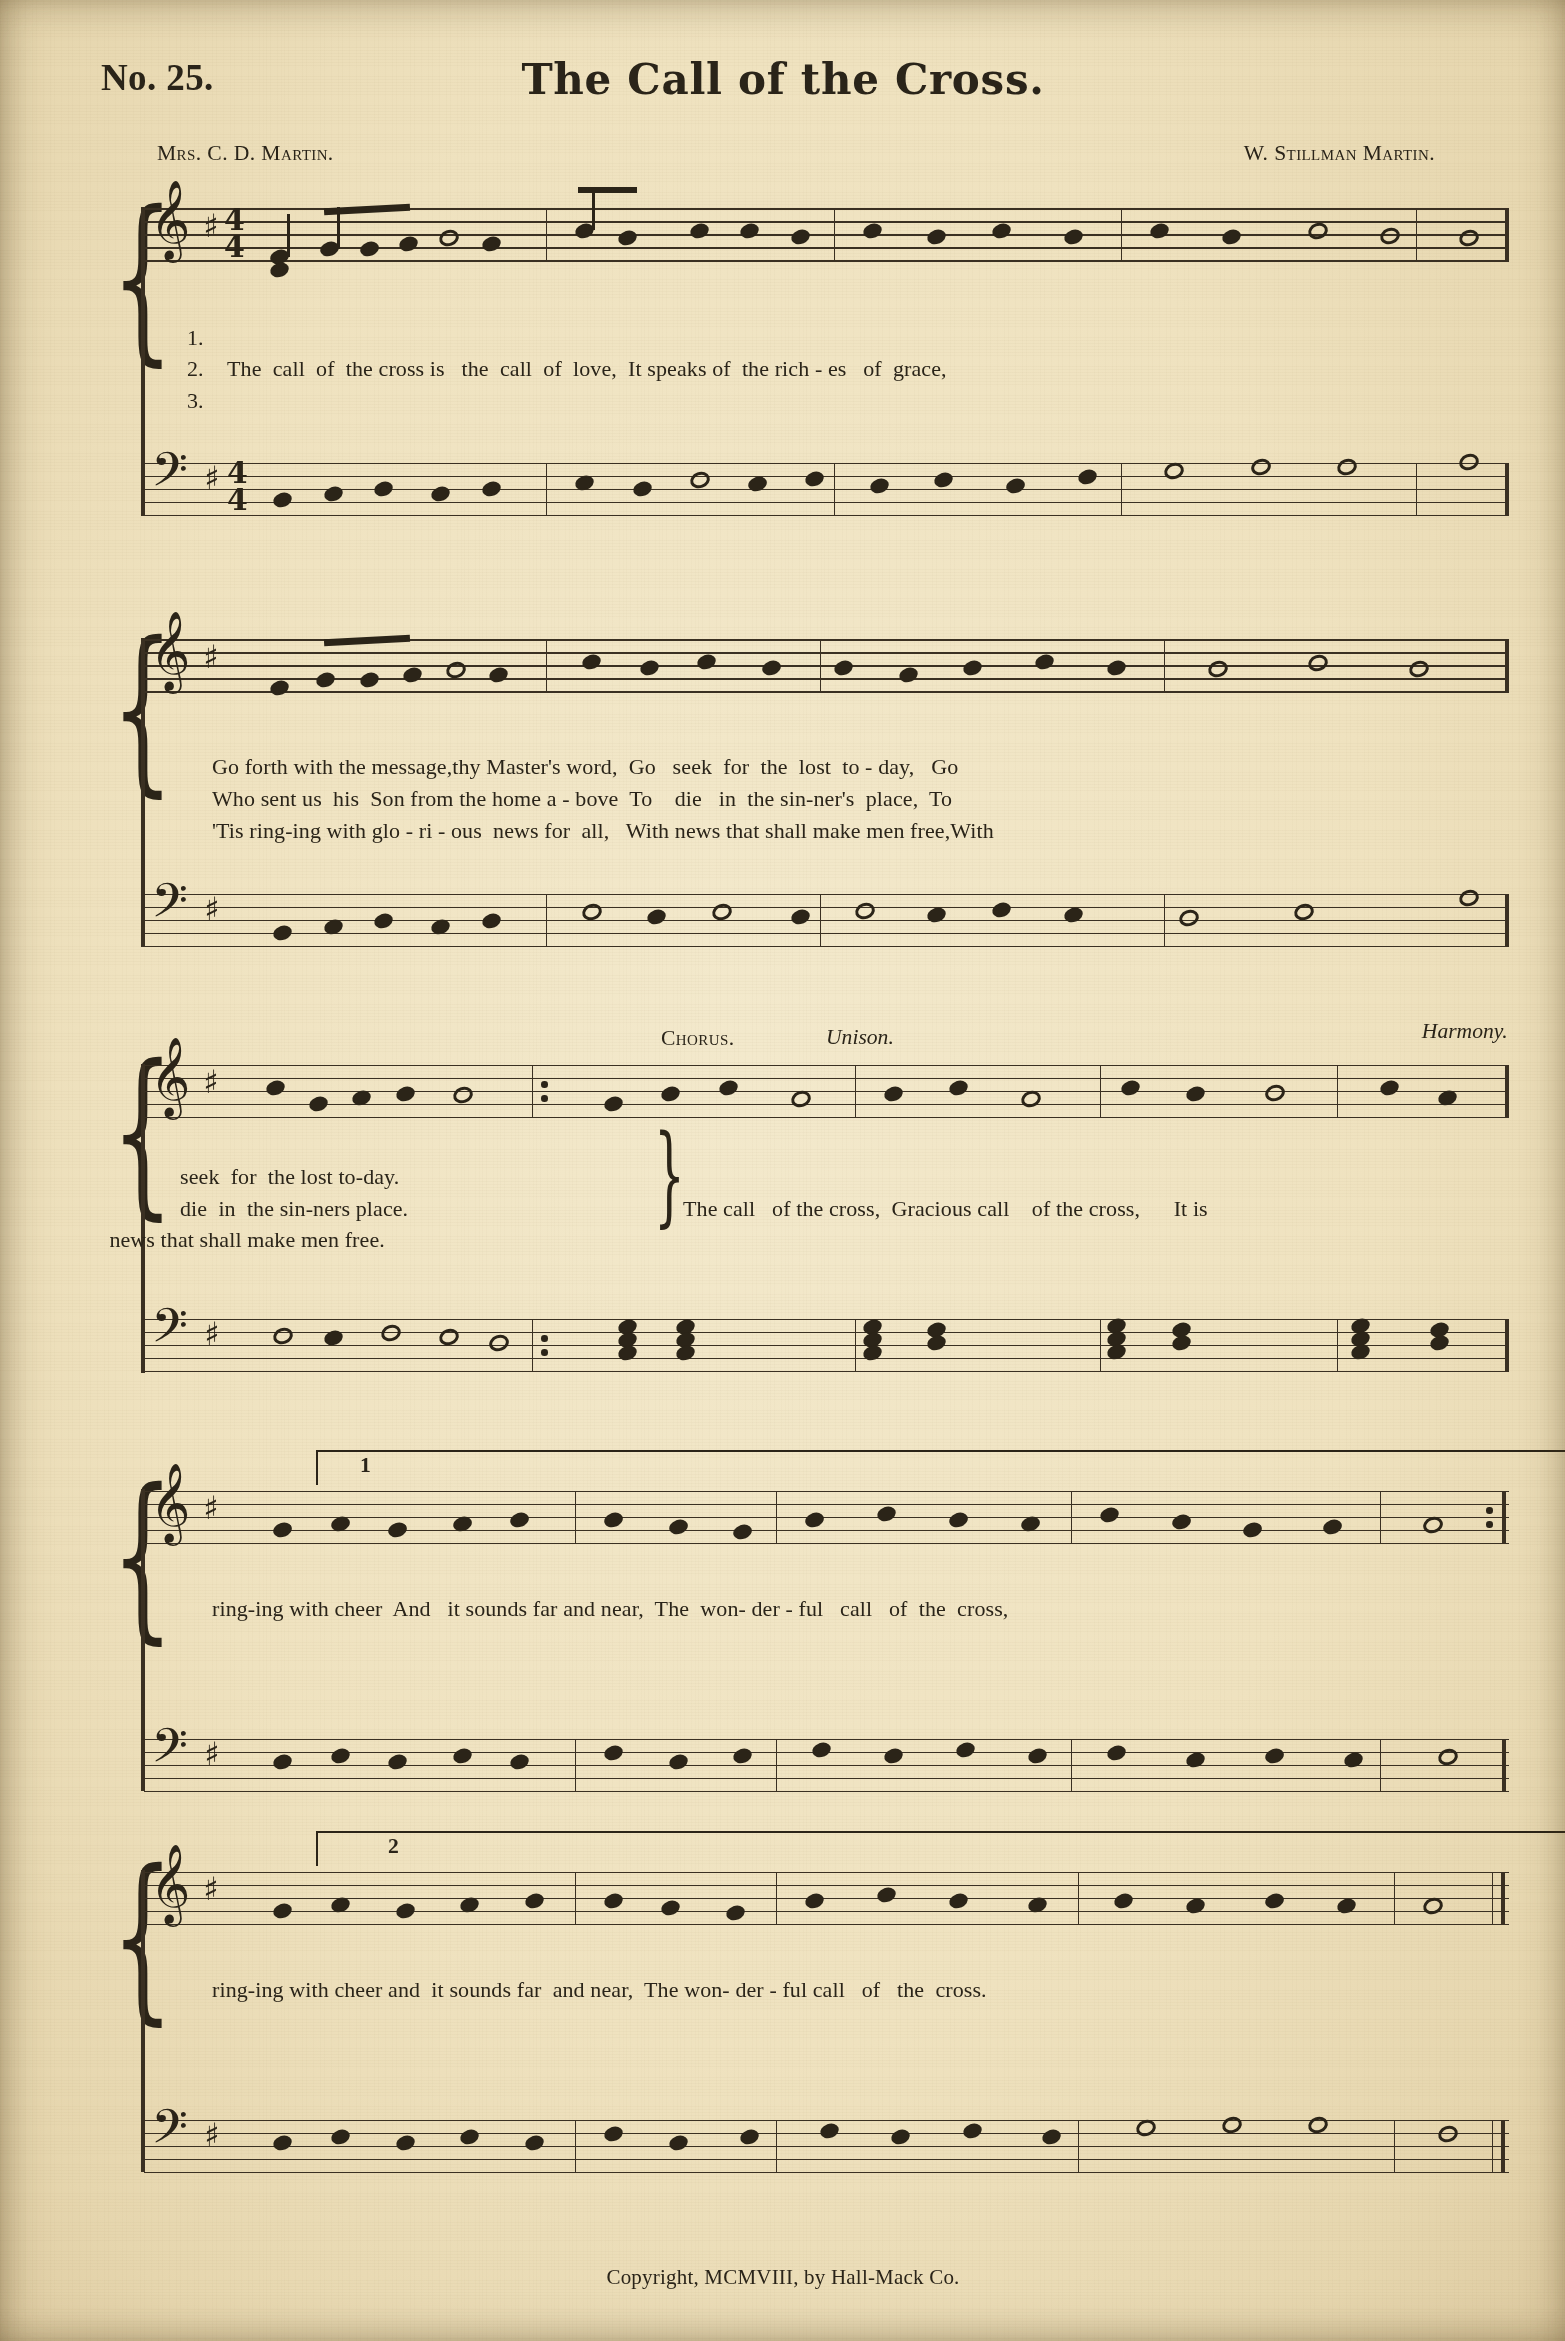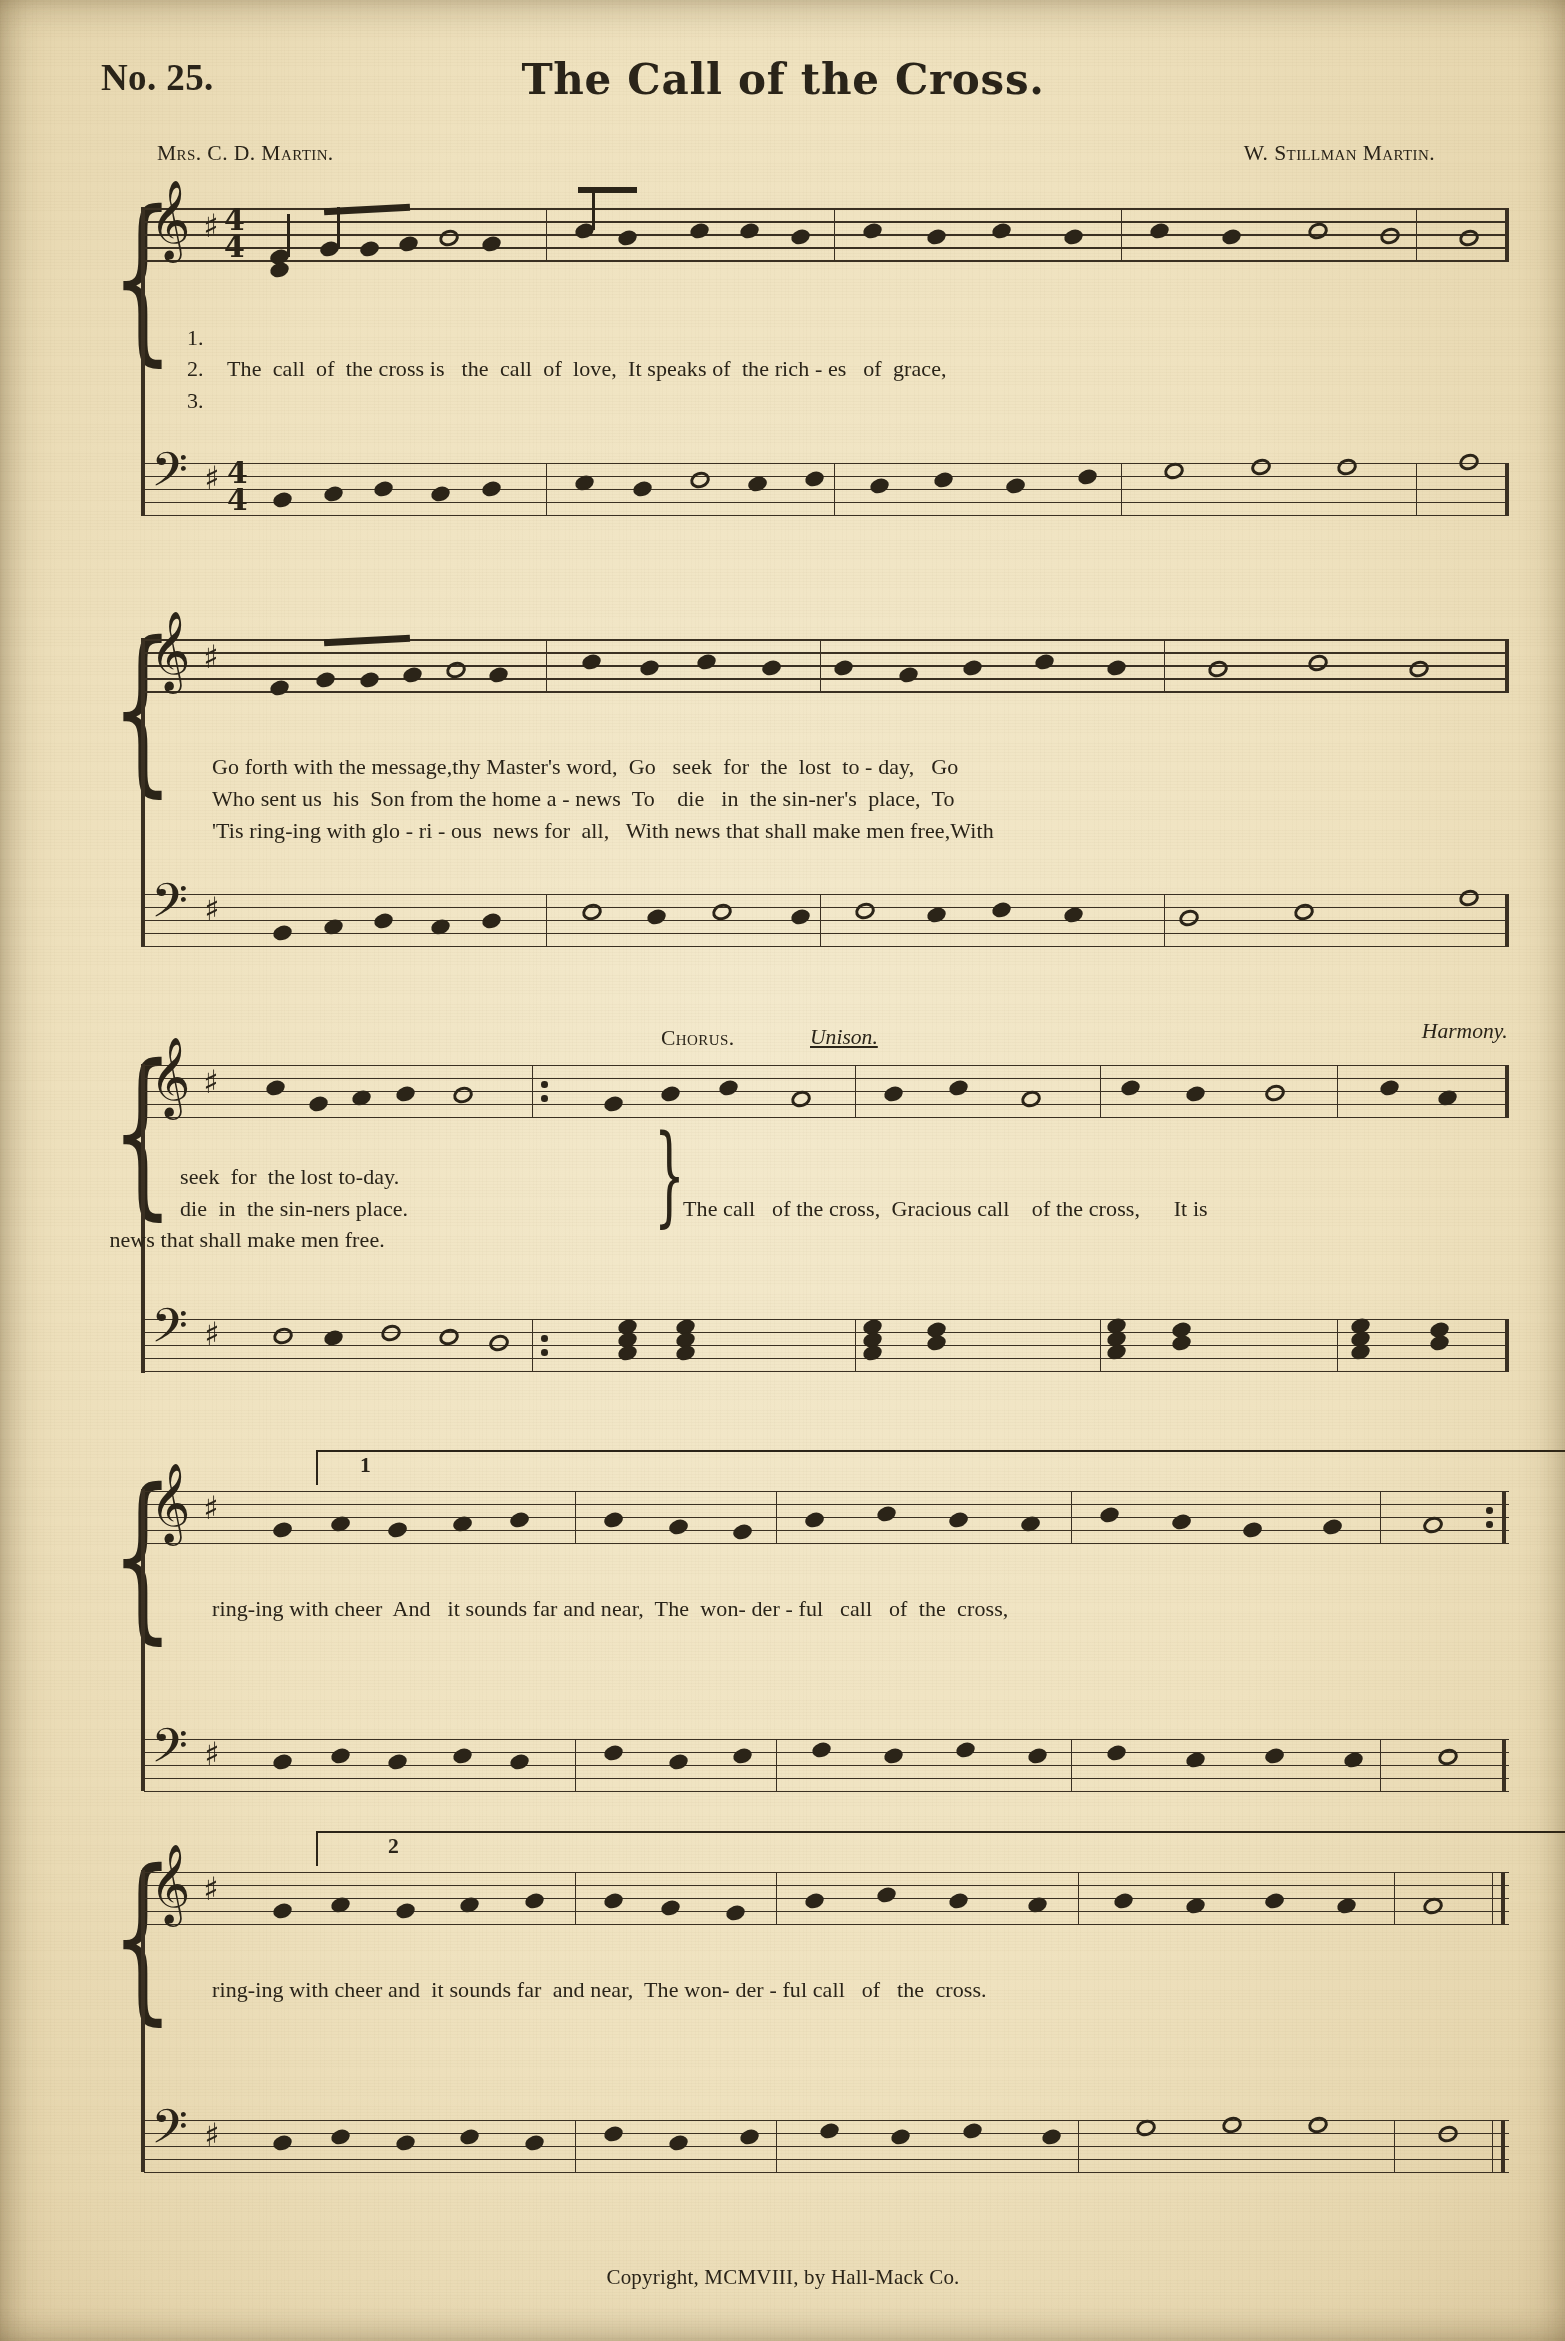--- a/index.html
+++ b/index.html
@@ -334,21 +334,21 @@
       <div class="note open" style="left:1064px; top:21.6px;"></div>
       <div class="note open" style="left:1164px; top:16px;"></div>
       <div class="note open" style="left:1265px; top:21.6px;"></div>
       <div class="barline" style="left:402px; top:0px; height:53px;"></div>
       <div class="barline" style="left:676px; top:0px; height:53px;"></div>
       <div class="barline" style="left:1020px; top:0px; height:53px;"></div>
       <div class="barline thick" style="left:1361px; top:0px; height:53px;"></div>
     </div>
 
     <div class="lyric" style="left:104px; top:129px;">Go forth with the message,thy Master's word,  Go   seek  for  the  lost  to - day,   Go</div>
-    <div class="lyric" style="left:104px; top:161px;">Who sent us  his  Son from the home a - news  To    die   in  the sin-ner's  place,  To</div>
+    <div class="lyric" style="left:104px; top:161px;">Who sent us  his  Son from the home a - bove  To    die   in  the sin-ner's  place,  To</div>
     <div class="lyric" style="left:104px; top:193px;">'Tis ring-ing with glo - ri - ous  news for  all,   With news that shall make men free,With</div>
 
     <div class="staff" style="left:36px; top:269px; width:1365px; height:53px;">
       <div class="line" style="top:0px;"></div>
       <div class="line" style="top:13px;"></div>
       <div class="line" style="top:26px;"></div>
       <div class="line" style="top:39px;"></div>
       <div class="line" style="top:52px;"></div>
       <div class="clef bass" style="left:7.2px; top:-16px;">𝄢</div>
       <div class="keysig" style="left:60px; top:-1.4px;">♯</div>
@@ -374,21 +374,21 @@
       <div class="barline" style="left:1020px; top:0px; height:53px;"></div>
       <div class="barline thick" style="left:1361px; top:0px; height:53px;"></div>
     </div>
   </div>
 
   <div class="system" style="left:108px; top:1042px; width:1401px; height:359px;">
     <div class="brace-curly" style="left:2.9px; top:0px;">{</div>
     <div class="barline" style="left:33px; top:21.6px; height:309px; width:3.6px;"></div>
 
     <div class="label-sc" style="left:553px; top:-16px;">Chorus.</div>
-    <div class="label-it" style="left:702px; top:-17px;text-decoration:underline;">Unison.</div>
+    <div class="label-it" style="left:718px; top:-17px;">Unison.</div>
     <div class="label-it" style="right:1.4px; top:-23px;">Harmony.</div>
 
     <div class="staff" style="left:36px; top:23px; width:1365px; height:53px;">
       <div class="line" style="top:0px;"></div>
       <div class="line" style="top:13px;"></div>
       <div class="line" style="top:26px;"></div>
       <div class="line" style="top:39px;"></div>
       <div class="line" style="top:52px;"></div>
       <div class="clef" style="left:5.7px; top:-23px;">𝄞</div>
       <div class="keysig" style="left:59px; top:1.4px;">♯</div>

